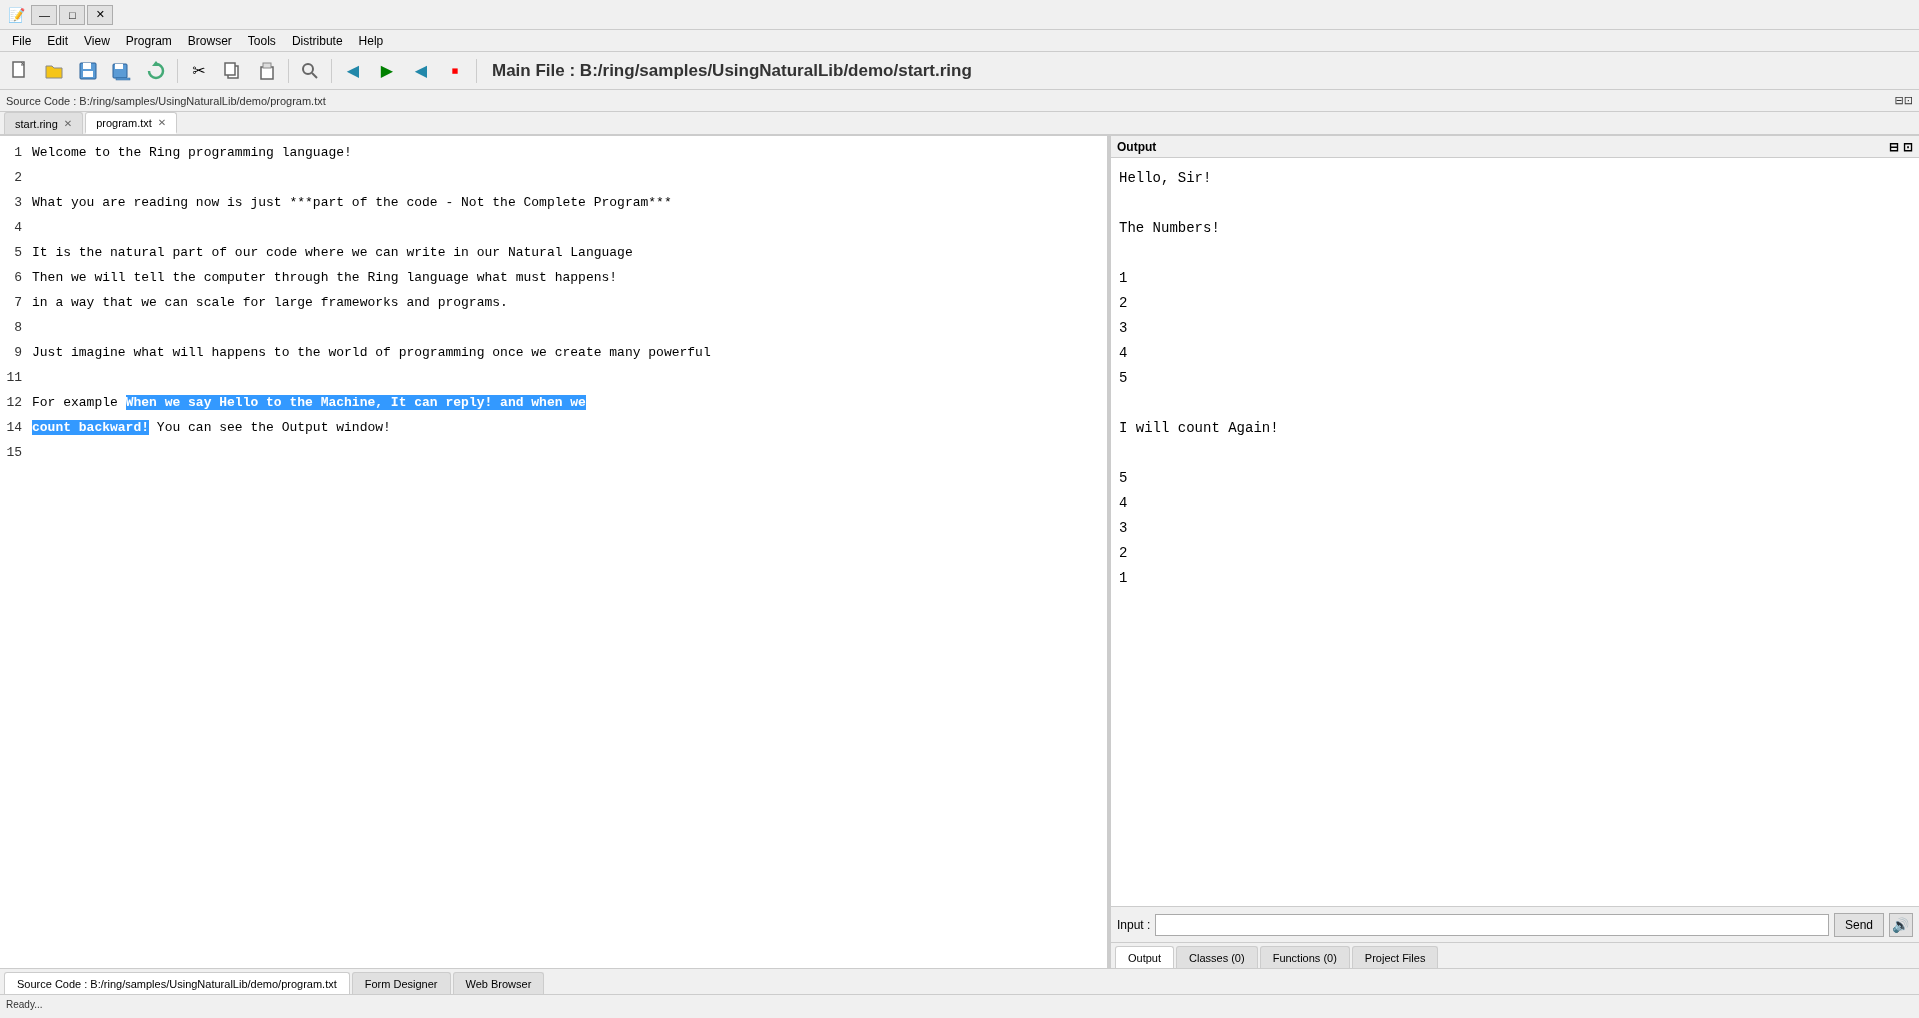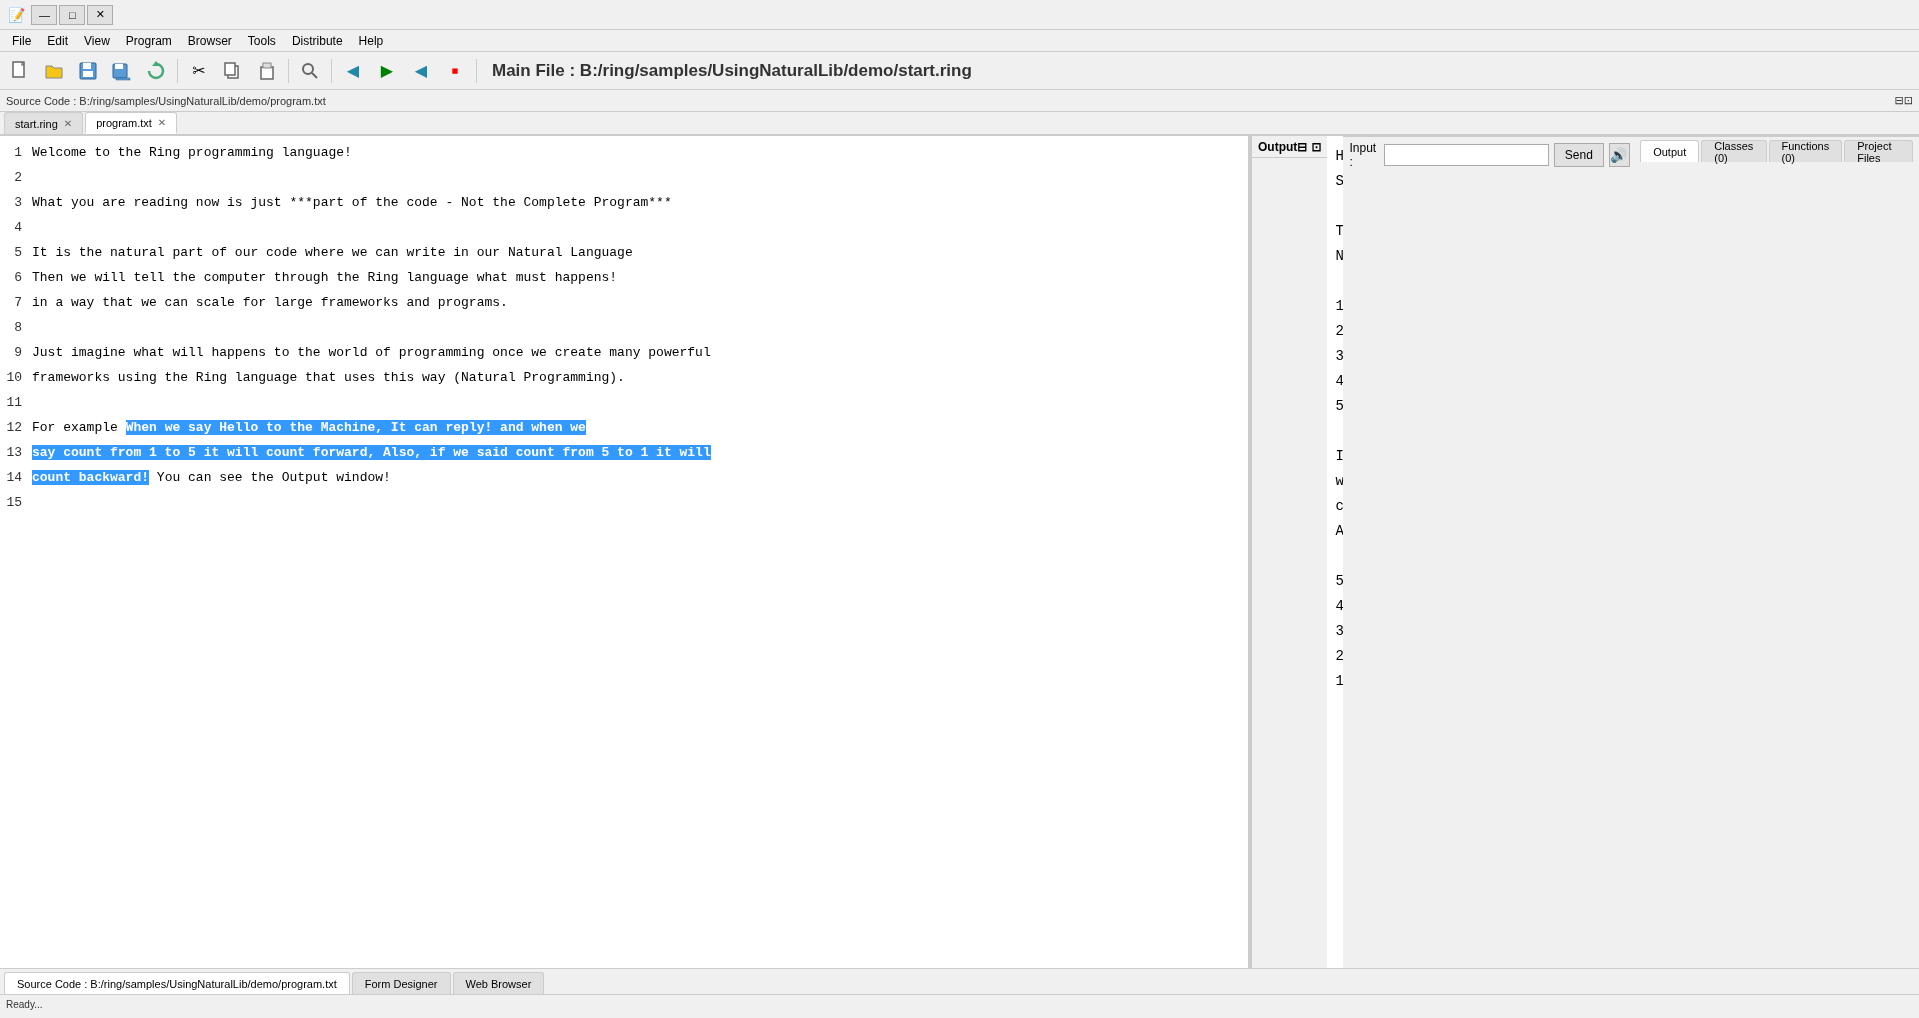--- a/index.html
+++ b/index.html
@@ -271,23 +271,23 @@
       overflow: hidden;
     }
     .editor-wrapper {
       flex: 1;
       display: flex;
       flex-direction: column;
       overflow: hidden;
       border-right: 2px solid #ccc;
     }
     .output-wrapper {
-      width: 667px;
-      display: flex;
-      flex-direction: row;
+      width: 808px;
+      display: flex;
+      flex-direction: column;
       overflow: hidden;
     }
   </style>
 </head>
 <body>
 
 <div class="title-bar">
   <span style="margin-right:6px; font-size:14px;">📝</span>
   <div class="title-bar-buttons">
     <button class="title-bar-btn">—</button>
@@ -423,34 +423,26 @@
           </div>
           <div class="code-line">
             <span class="line-num">8</span>
             <span class="line-content"></span>
           </div>
           <div class="code-line">
             <span class="line-num">9</span>
             <span class="line-content">Just imagine what will happens to the world of programming once we create many powerful</span>
           </div>
           <div class="code-line">
-            <span class="line-num">10</span>
-            <span class="line-content">frameworks using the Ring language that uses this way (Natural Programming).</span>
-          </div>
-          <div class="code-line">
             <span class="line-num">11</span>
             <span class="line-content"></span>
           </div>
           <div class="code-line">
             <span class="line-num">12</span>
             <span class="line-content">For example <span class="selected-text">When we say Hello to the Machine, It can reply! and when we</span></span>
-          </div>
-          <div class="code-line">
-            <span class="line-num">13</span>
-            <span class="line-content"><span class="selected-text">say count from 1 to 5 it will count forward, Also, if we said count from 5 to 1 it will</span></span>
           </div>
           <div class="code-line">
             <span class="line-num">14</span>
             <span class="line-content"><span class="selected-text">count backward!</span> You can see the Output window!</span>
           </div>
           <div class="code-line">
             <span class="line-num">15</span>
             <span class="line-content"></span>
           </div>
         </div>

